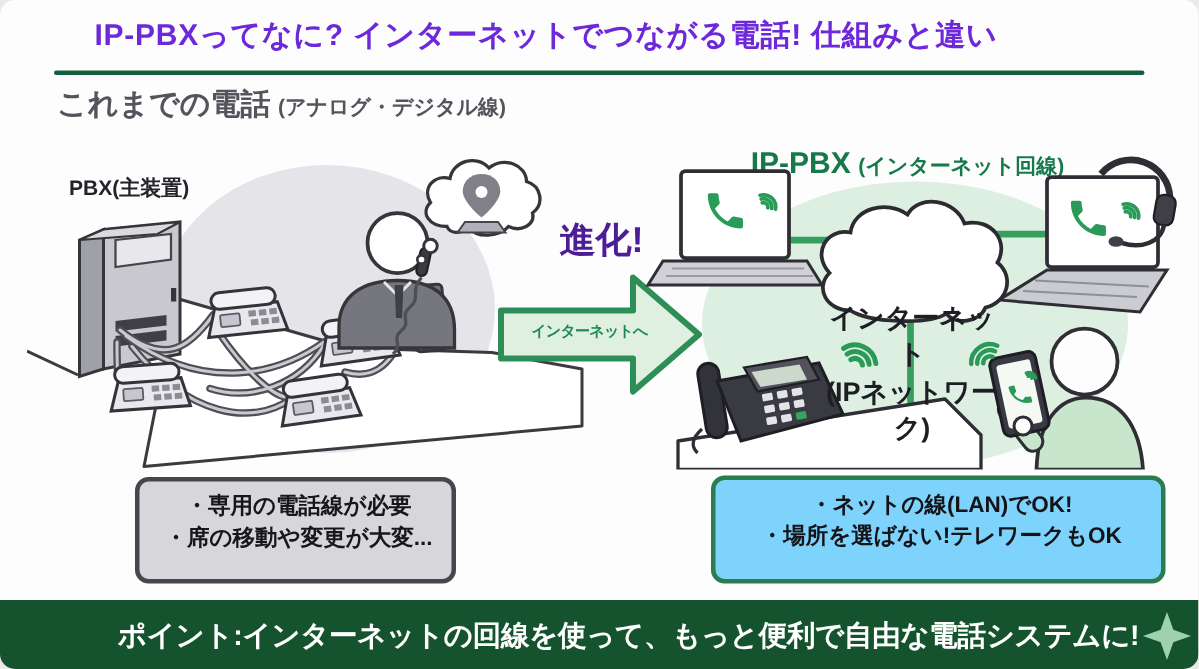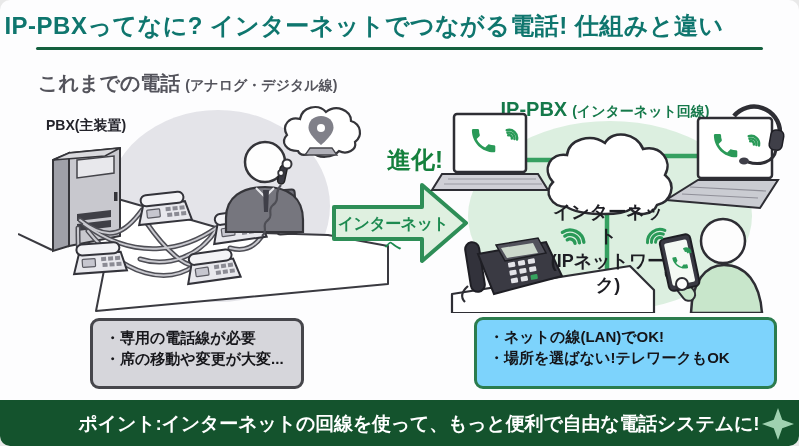--- a/index.html
+++ b/index.html
@@ -2,37 +2,37 @@
 <html><head>
 <meta charset="utf-8">
 <style>
   html,body{margin:0;padding:0;background:#e9e9e9;}
   .canvas{
     position:relative;width:799px;height:446px;margin:0 auto;
     background:#fdfdfe;overflow:hidden;border-radius:10px;
     font-family:"Liberation Sans","DejaVu Sans",sans-serif;
   }
   .abs{position:absolute;}
-  .title{top:10px;left:0;width:728px;text-align:center;font-size:24px;font-weight:800;color:#0f766e;letter-spacing:0.5px;}
+  .title{top:10px;left:0;width:728px;text-align:center;font-size:20px;font-weight:800;color:#6d28d9;letter-spacing:0.5px;}
   .title-underline{top:47px;left:36px;width:727px;height:3px;background:#14603e;border-radius:2px;}
   .sec-title{display:flex;align-items:baseline;gap:5px;white-space:nowrap;}
-  .left-sec{left:38px;top:70px;justify-content:space-between;}
+  .left-sec{left:38px;top:56px;justify-content:space-between;}
   .right-sec{left:420px;top:70px;width:370px;justify-content:center;}
   .sec-main{font-size:20px;font-weight:800;}
   .sec-sub{font-size:14px;font-weight:700;}
   .gray{color:#54545c;}
   .green{color:#15794a;margin-top:28px;}
   .pbx-label{left:46px;top:117px;font-size:14px;font-weight:700;color:#23232a;}
   .illus-left{left:18px;top:96px;width:372px;height:216px;}
   .illus-right{left:410px;top:96px;width:389px;height:217px;}
-  .evolution{left:360px;top:144px;width:110px;text-align:center;font-size:24px;font-weight:800;color:#15803d;}
+  .evolution{left:346px;top:144px;width:110px;text-align:center;font-size:24px;font-weight:800;color:#4c1d95;}
   .arrow-svg{left:330px;top:181px;width:140px;height:84px;}
-  .arrow-label{left:331px;top:214px;width:124px;text-align:center;font-size:16px;font-weight:800;color:#1d8a50;letter-spacing:-0.5px;}
+  .arrow-label{left:331px;top:214px;width:124px;text-align:center;font-size:10px;font-weight:800;color:#1d8a50;letter-spacing:-0.5px;}
   .cloud-label{left:545px;top:200px;width:126px;text-align:center;font-size:18px;font-weight:800;color:#1d1d23;line-height:1.35;}
-  .box{border-radius:9px;box-sizing:border-box;padding:6px 8px 0 12px;}
+  .box{border-radius:9px;box-sizing:border-box;padding:6px 8px 0 12px;text-align:center;}
   .box-line{font-size:15px;font-weight:700;line-height:1.42;white-space:nowrap;}
   .gray-box{left:90px;top:318px;width:214px;height:71px;background:#d6d6db;border:3px solid #46464b;color:#17171b;}
   .green-box{left:474px;top:317px;width:303px;height:72px;background:#7dd3fc;border:3px solid #2b7c4e;color:#141418;}
   .footer{left:0;top:400px;width:799px;height:48px;background:#14532d;display:flex;align-items:center;justify-content:center;gap:3px;border-radius:0 0 10px 10px;padding-left:37px;}
   .footer-text{color:#ffffff;font-size:19px;font-weight:800;letter-spacing:-0.2px;white-space:nowrap;}
   .sparkle{width:32px;height:32px;flex:0 0 auto;}
   .hidden-defs{position:absolute;width:0;height:0;overflow:hidden;}
 </style>
 </head>
 <body>

